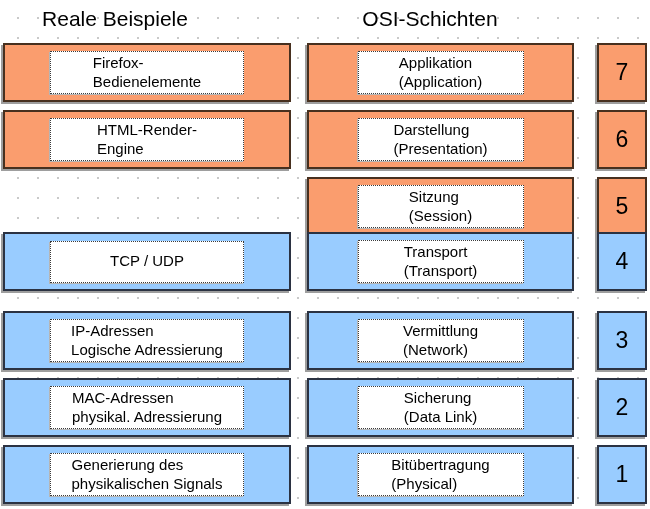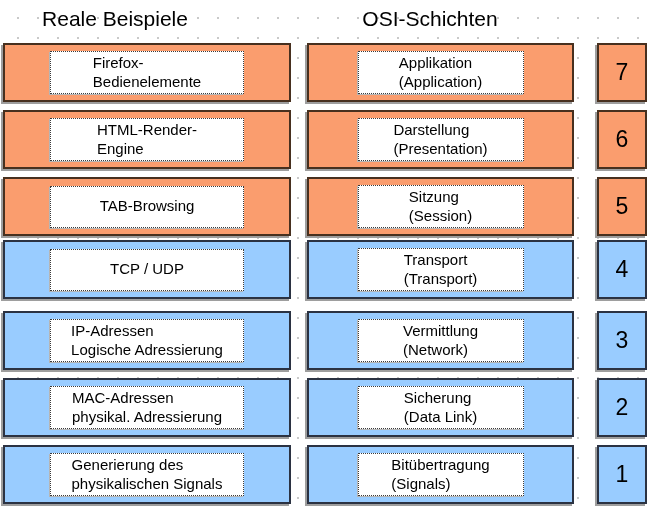--- a/index.html
+++ b/index.html
@@ -16,21 +16,21 @@
   .col-header{
     position:absolute; top:6px;
     font-size:21px; line-height:26px;
     text-align:center;
     letter-spacing:0px;
   }
   #header-left{ left:0px; width:230px; }
   #header-right{ left:297px; width:266px; }
 
   .row{ position:absolute; left:0; width:650px; height:59px; }
-  .r0{top:43px}.r1{top:110px}.r2{top:177px}.r3{top:240px}
+  .r0{top:43px}.r1{top:110px}.r2{top:177px}.r3{top:232px}
   .r4{top:311px}.r5{top:378px}.r6{top:445px}
 
   .box{
     position:absolute; top:0; height:59px;
     box-sizing:border-box;
     border:2px solid #3e3e3e;
     box-shadow:-2px 2px 0 #9e9e9e;
     display:flex; align-items:center; justify-content:center;
   }
   .row-orange .box{ border-color:#47301f; }
@@ -79,23 +79,20 @@
 (Presentation)</div>
     </div>
     <div class="box left-box" style="background-color: rgb(250, 157, 110);">
       <div class="inner">HTML-Render-
 Engine</div>
     </div>
     <div class="box num-box" style="background-color: rgb(250, 157, 110);">6</div>
   </div>
 
   <div class="row r2 row-orange">
-    <div class="box left-box" style="background-color: rgb(250, 157, 110);">
-      <div class="inner">TAB-Browsing</div>
-    </div>
     <div class="box osi-box" style="background-color: rgb(250, 157, 110);">
       <div class="inner">Sitzung
 (Session)</div>
     </div>
     <div class="box num-box" style="background-color: rgb(250, 157, 110);">5</div>
   </div>
 
   <div class="row r3 row-blue">
     <div class="box left-box" style="background-color: rgb(153, 204, 255);">
       <div class="inner">TCP / UDP</div>
@@ -131,18 +128,18 @@
     <div class="box num-box" style="background-color: rgb(153, 204, 255);">2</div>
   </div>
 
   <div class="row r6 row-blue">
     <div class="box left-box" style="background-color: rgb(153, 204, 255);">
       <div class="inner">Generierung des
 physikalischen Signals</div>
     </div>
     <div class="box osi-box" style="background-color: rgb(153, 204, 255);">
       <div class="inner">Bitübertragung
-(Signals)</div>
+(Physical)</div>
     </div>
     <div class="box num-box" style="background-color: rgb(153, 204, 255);">1</div>
   </div>
 
 </div>
 
 </body></html>

